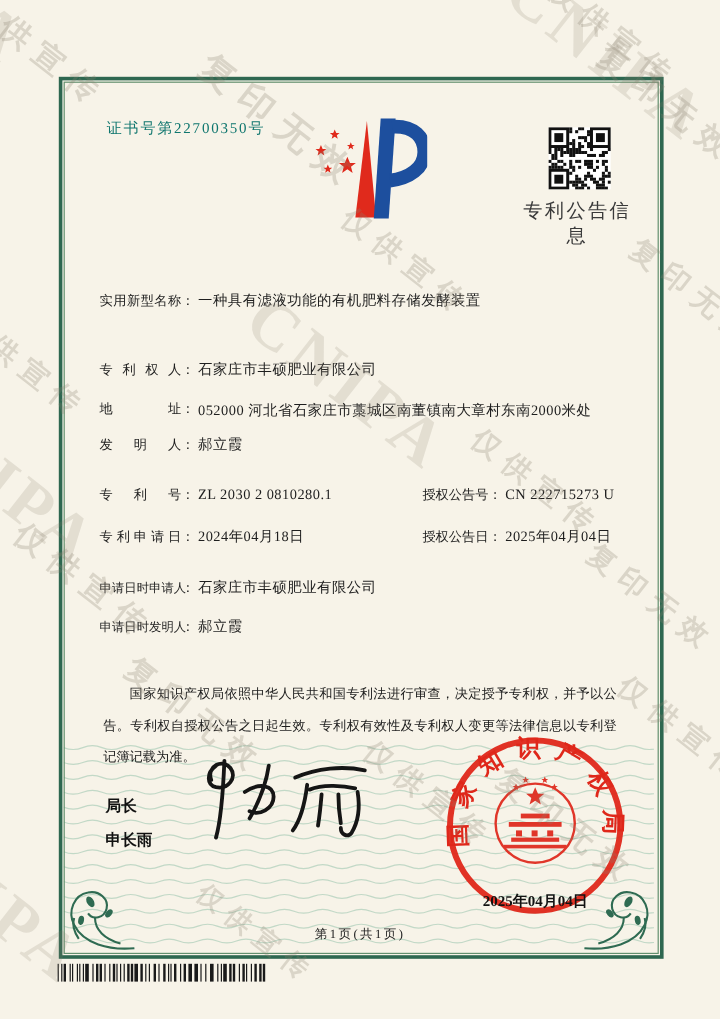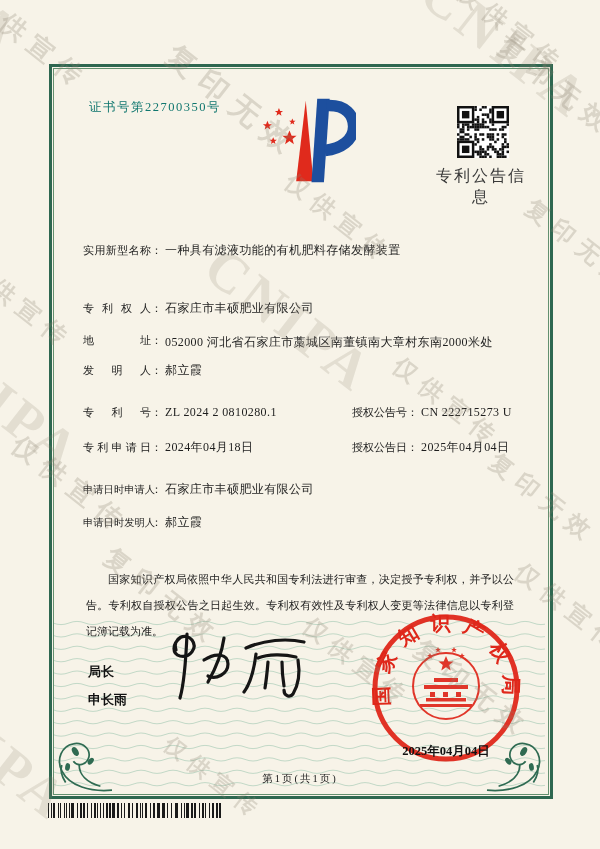--- a/index.html
+++ b/index.html
@@ -279,21 +279,21 @@
     <span class="val val-wrap">052000 河北省石家庄市藁城区南董镇南大章村东南2000米处</span>
   </div>
 
   <div class="row" style="top:362px">
     <span class="lbl">发明人</span><span class="colon">：</span>
     <span class="val">郝立霞</span>
   </div>
 
   <div class="row" style="top:405px">
     <span class="lbl">专利号</span><span class="colon">：</span>
-    <span class="val">ZL 2024 2 0810280.1</span>
+    <span class="val">ZL 2030 2 0810280.1</span>
   </div>
   <div class="row-r" style="top:405px">
     <span class="lbl-r">授权公告号</span><span class="colon">：</span>
     <span class="val">CN 222715273 U</span>
   </div>
 
   <div class="row" style="top:439px">
     <span class="lbl">专利申请日</span><span class="colon">：</span>
     <span class="val">2024年04月18日</span>
   </div>

